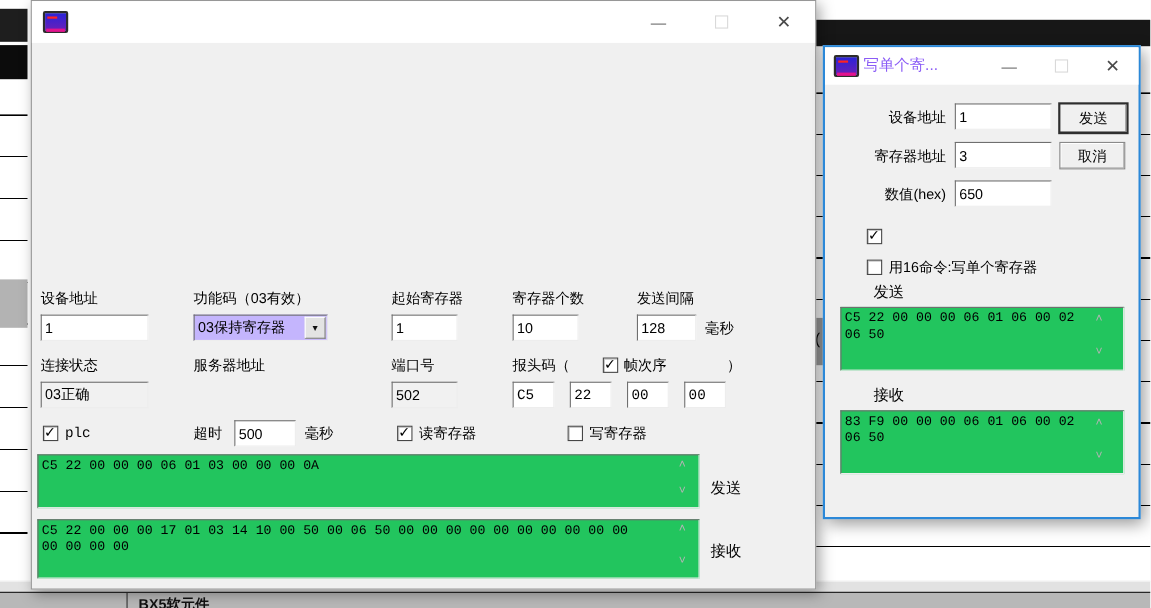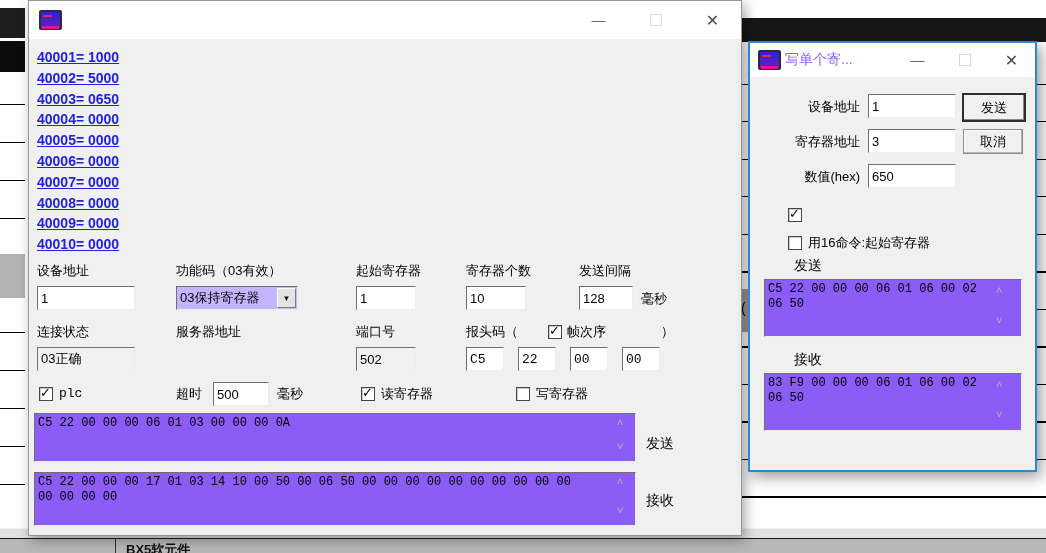--- a/index.html
+++ b/index.html
@@ -55,21 +55,21 @@
        display:flex;align-items:center;font-size:13px;}
   .sel .sel-txt{padding:0 3px;flex:1;white-space:nowrap;}
   .sel .sel-arrow{width:17px;height:18px;margin:1px;background:#e3e3e3;border:1px solid;
        border-color:#fdfdfd #7d7d7d #7d7d7d #fdfdfd;display:flex;align-items:center;justify-content:center;}
   .sel .sel-arrow::after{content:"▼";font-size:8px;color:#111;}
 
   .cb{position:absolute;width:12px;height:12px;background:#fff;border:1px solid #464646;
       box-shadow:inset 1px 1px 0 #c9c9c9;}
   .cb.on::after{content:"✓";position:absolute;left:0px;top:-3px;font-size:13px;font-weight:bold;color:#000;}
 
-  .hexbox{position:absolute;background:#8b5cf6;border:1px solid;border-color:#6f6f6f #ededed #ededed #6f6f6f;
+  .hexbox{position:absolute;background:#22c55e;border:1px solid;border-color:#6f6f6f #ededed #ededed #6f6f6f;
       font-size:12px;padding:2px 3px;white-space:pre-wrap;word-break:break-word;line-height:15px;overflow:hidden;}
   .sarr{position:absolute;right:2px;font-size:11px;color:#b4b4b4;line-height:10px;}
   .sarr.up{top:3px;} .sarr.down{bottom:3px;}
 
   .big-label{font-size:14px;}
 
   
   .dlg{left:748px;top:41px;width:289px;height:431px;background:#f0f0f0;border:2px solid #2b88d8;
        box-sizing:border-box;box-shadow:4px 5px 14px rgba(0,0,0,0.4);z-index:20;}
   .dlg .titlebar{height:34px;}
@@ -105,32 +105,20 @@
       <div class="app-icon"></div>
       <div class="cap-btns">
         <div class="cap-btn">—</div>
         <div class="cap-btn sq">
             <span></span>
           </div>
         <div class="cap-btn x">✕</div>
       </div>
     </div>
 
-    <div class="abs reg-links">
-      <a href="#">40001= 1000</a>
-      <a href="#">40002= 5000</a>
-      <a href="#">40003= 0650</a>
-      <a href="#">40004= 0000</a>
-      <a href="#">40005= 0000</a>
-      <a href="#">40006= 0000</a>
-      <a href="#">40007= 0000</a>
-      <a href="#">40008= 0000</a>
-      <a href="#">40009= 0000</a>
-      <a href="#">40010= 0000</a>
-    </div>
 
     <div class="abs lbl" style="left:8px;top:261px;">设备地址</div>
     <div class="abs lbl" style="left:147px;top:261px;">功能码（03有效）</div>
     <div class="abs lbl" style="left:327px;top:261px;">起始寄存器</div>
     <div class="abs lbl" style="left:437px;top:261px;">寄存器个数</div>
     <div class="abs lbl" style="left:550px;top:261px;">发送间隔</div>
 
     <input class="inp" style="left: 8px; top: 285px; width: 90px;" value="1">
     <div class="sel" style="left:147px;top:285px;width:120px;">
       <span class="sel-txt">03保持寄存器</span>
@@ -197,21 +185,21 @@
 
     <div class="dlg-lbl" style="left:2px;top:90px;">寄存器地址</div>
     <input class="inp" style="left: 118px; top: 86px; width: 80px;" value="3">
     <div class="btn normal" style="left:213px;top:86px;width:58px;height:23px;">取消</div>
 
     <div class="dlg-lbl" style="left:2px;top:125px;">数值(hex)</div>
     <input class="inp" style="left: 118px; top: 121px; width: 80px;" value="650">
 
     <div class="cb on" style="left:38px;top:165px;"></div>
     <div class="cb" style="left:38px;top:193px;"></div>
-    <div class="abs lbl" style="left:58px;top:191px;">用16命令:起始寄存器</div>
+    <div class="abs lbl" style="left:58px;top:191px;">用16命令:写单个寄存器</div>
 
     <div class="abs big-label" style="left:44px;top:214px;">发送</div>
     <div class="hexbox mono" style="left:14px;top:236px;width:250px;height:52px;">C5 22 00 00 00 06 01 06 00 02
 06 50</div>
     <span class="sarr up" style="left:246px;top:242px;">˄</span>
     <span class="sarr down" style="left:246px;top:272px;">˅</span>
 
     <div class="abs big-label" style="left:44px;top:308px;">接收</div>
     <div class="hexbox mono" style="left:14px;top:330px;width:250px;height:52px;">83 F9 00 00 00 06 01 06 00 02
 06 50</div>

